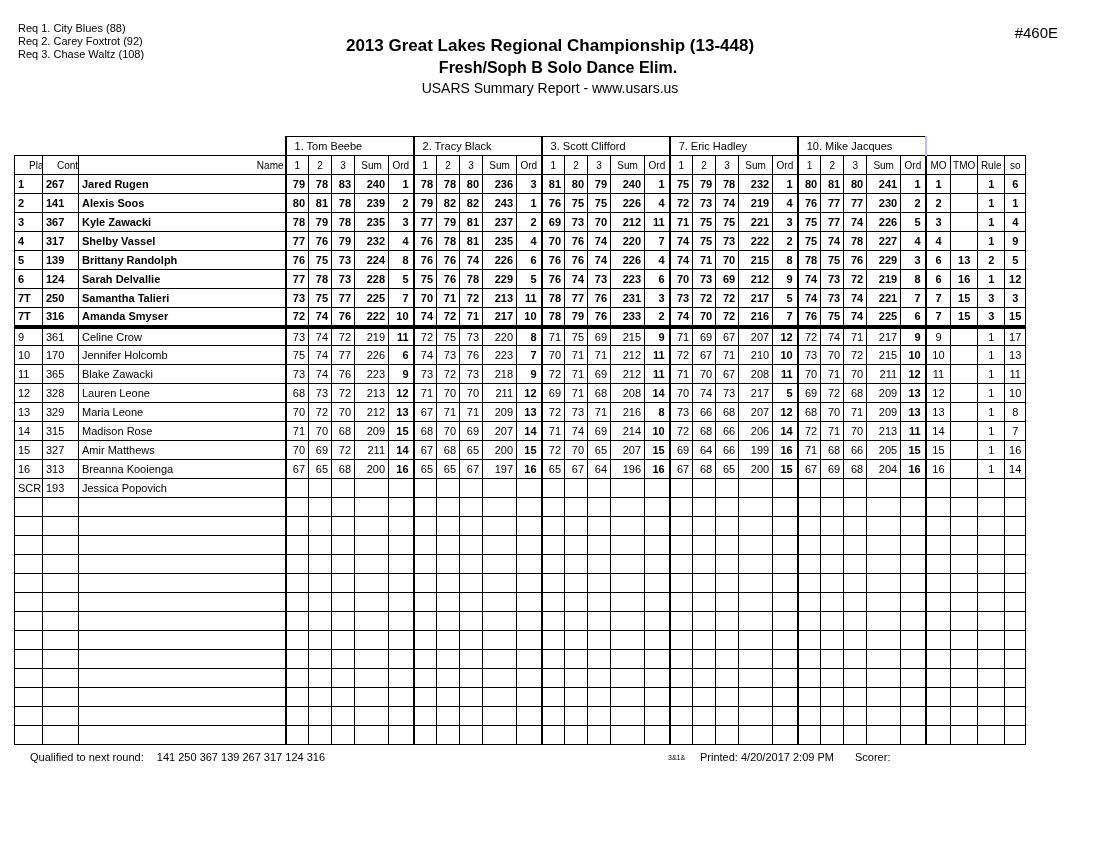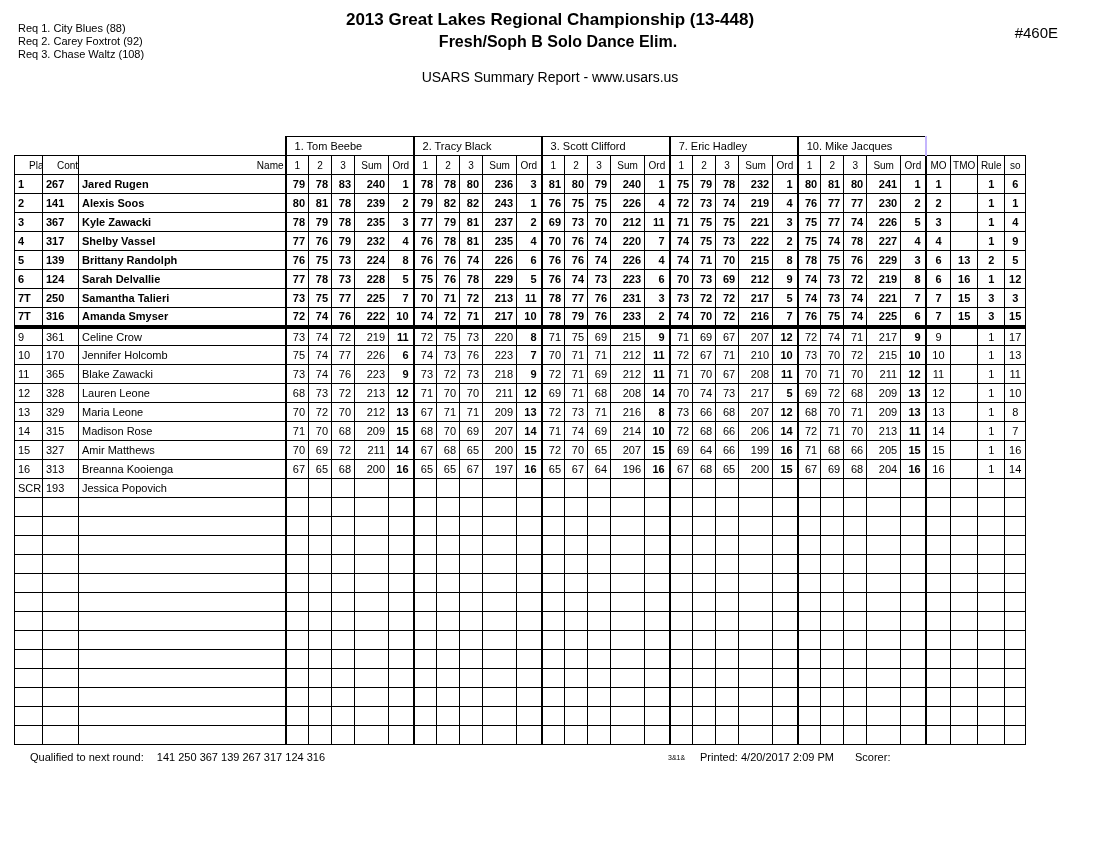--- a/index.html
+++ b/index.html
@@ -1,25 +1,25 @@
 <!DOCTYPE html>
 <html><head>
 <meta charset="utf-8">
 <style>
   * { margin:0; padding:0; box-sizing:border-box; }
   html,body { width:1100px; height:850px; background:#ffffff; color:#000;
               font-family:"Liberation Sans", sans-serif; position:relative; overflow:hidden; }
 
   .req-block { position:absolute; left:18px; top:22px; font-size:11px; line-height:13px; }
 
-  .title-block { position:absolute; left:0; top:10px; width:100%; text-align:center; }
+  .title-block { position:absolute; left:0; top:36px; width:100%; text-align:center; }
   .title  { font-size:17px; font-weight:bold; }
   .venue  { font-size:13px; margin-top:2px; }
   .event  { font-size:16px; font-weight:bold; margin-top:3px;padding-left:16px; }
-  .report { font-size:14px; margin-top:18px; }
+  .report { font-size:14px; margin-top:3px; }
 
   .code { position:absolute; right:42px; top:24px; font-size:15px; font-weight:normal; }
 
   table { position:absolute; left:14px; top:136px; width:1011px;
           border-collapse:collapse; table-layout:fixed; }
   th, td { border:1px solid #000; height:19px; font-size:11px; font-weight:normal;
            padding:0 2px; white-space:nowrap; overflow:hidden; }
   th.blank { border:none; background:transparent; }
   th.judge-name { text-align:left; font-size:11px; padding-left:8px; }
   th.h { font-size:10px; text-align:center; padding:0 1px; }

